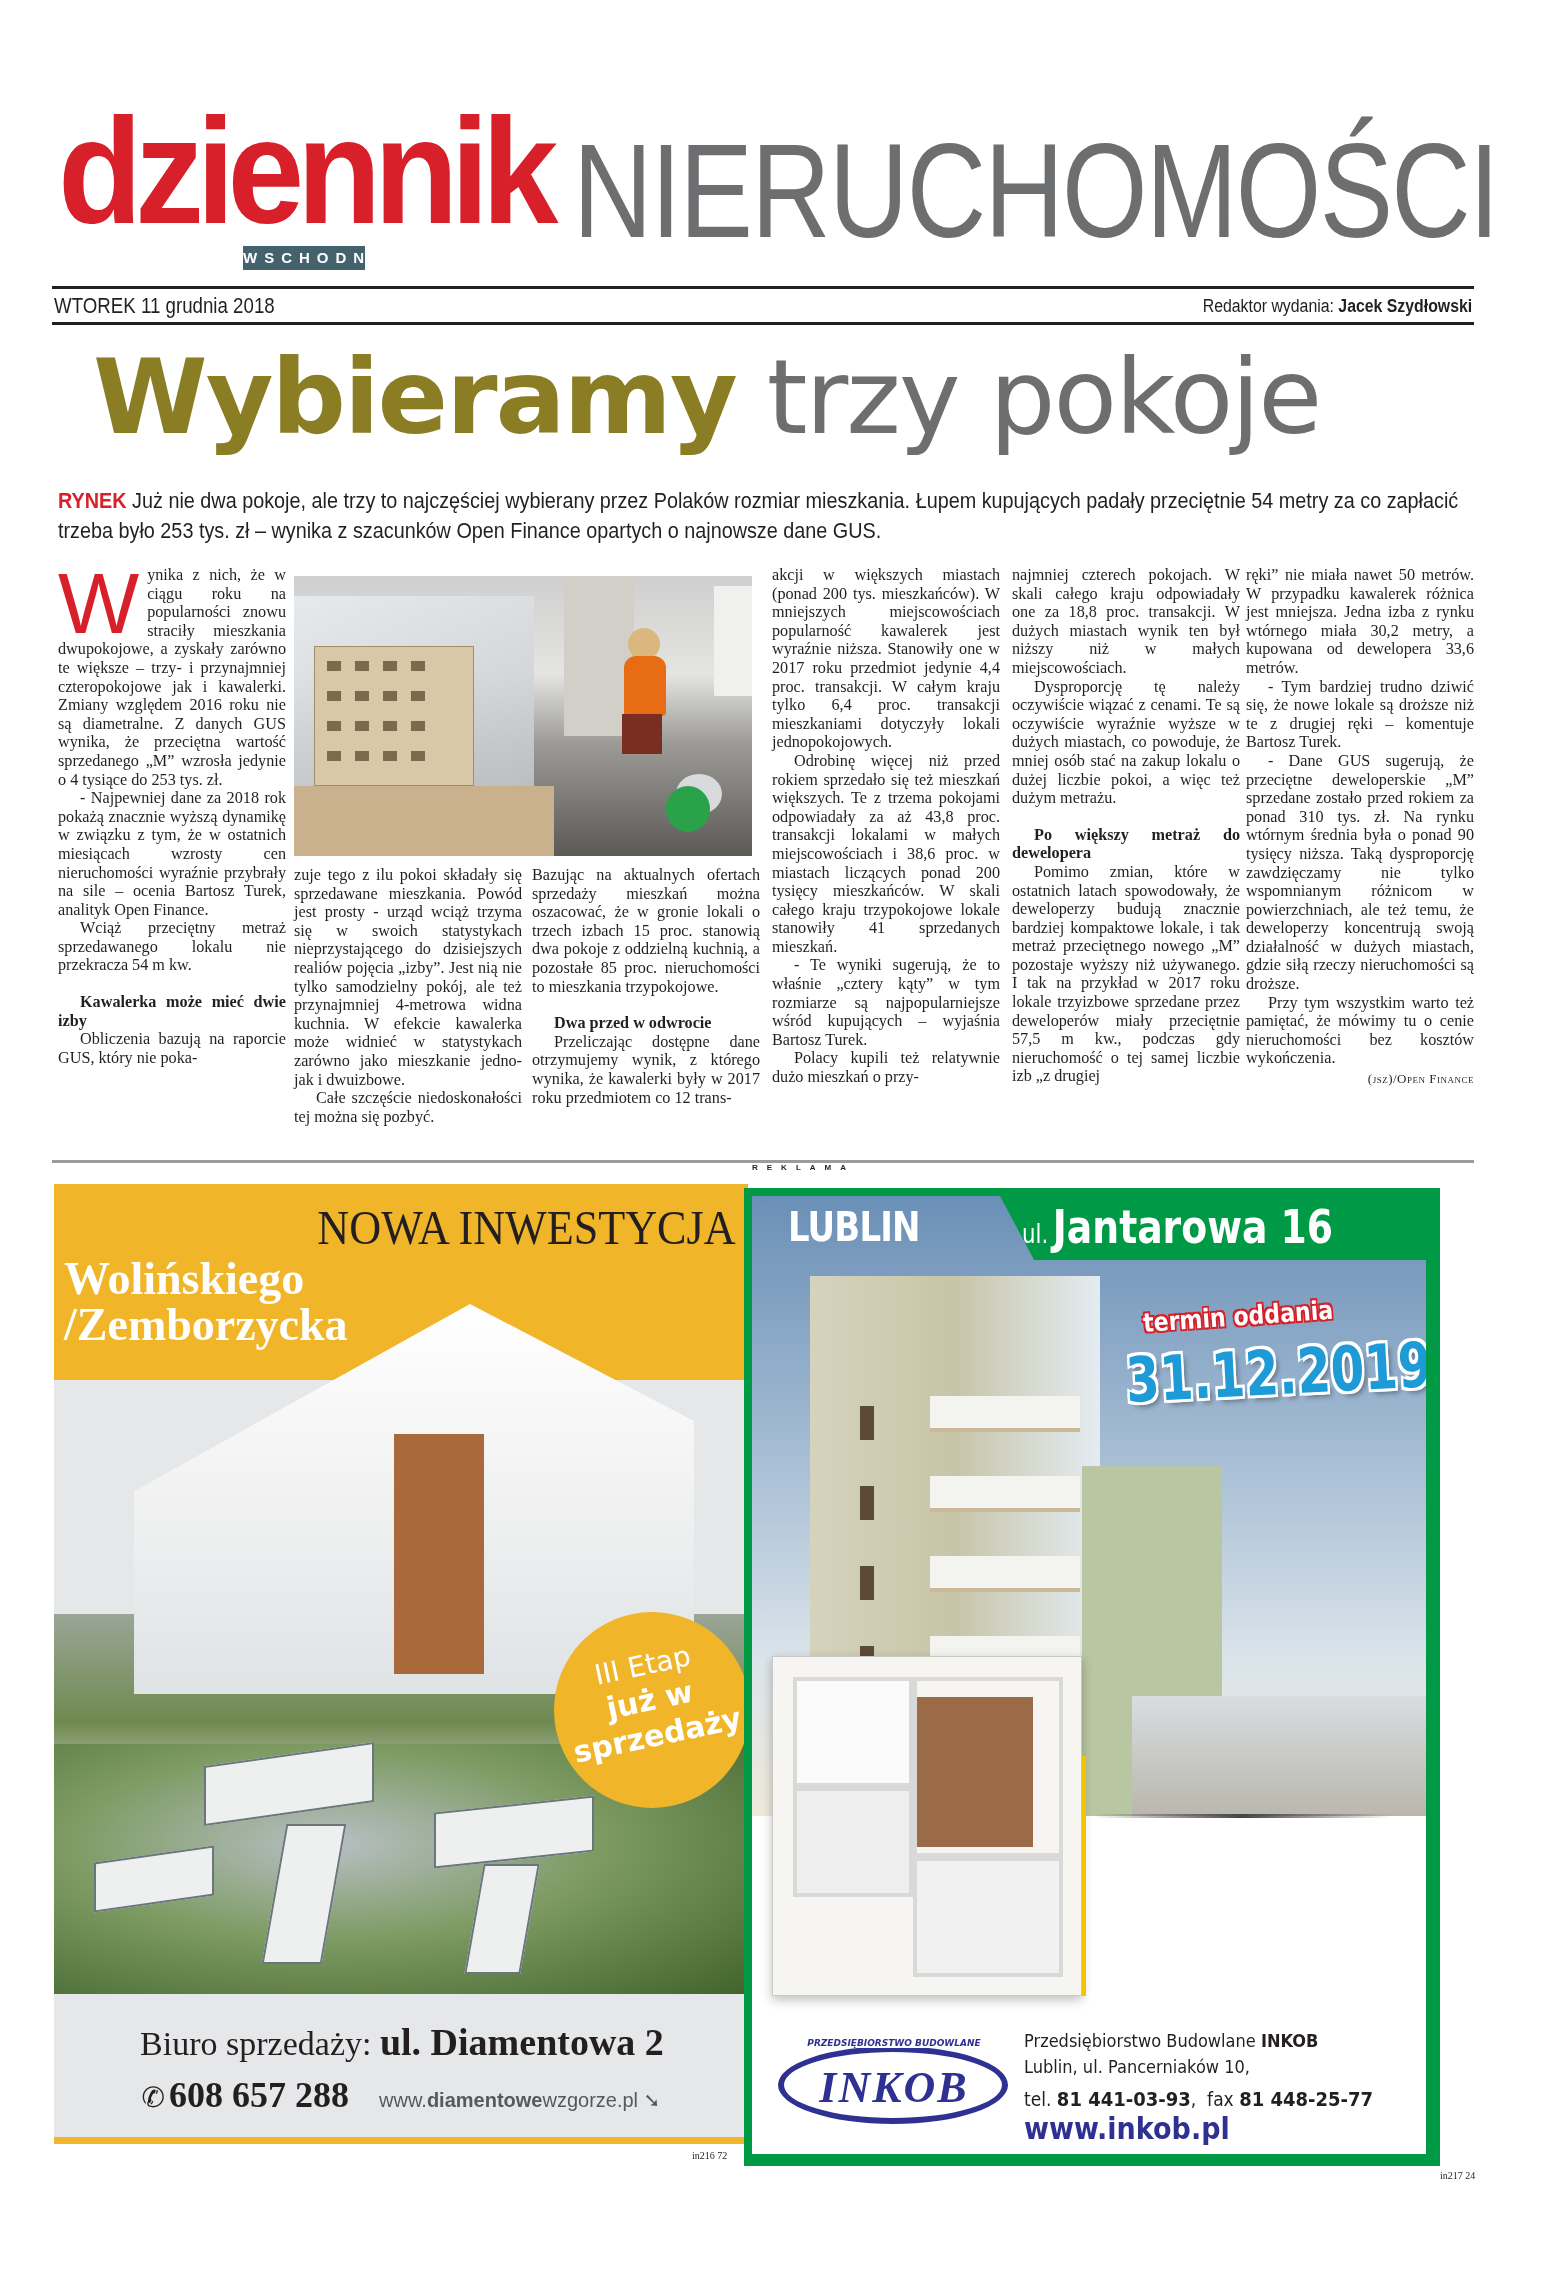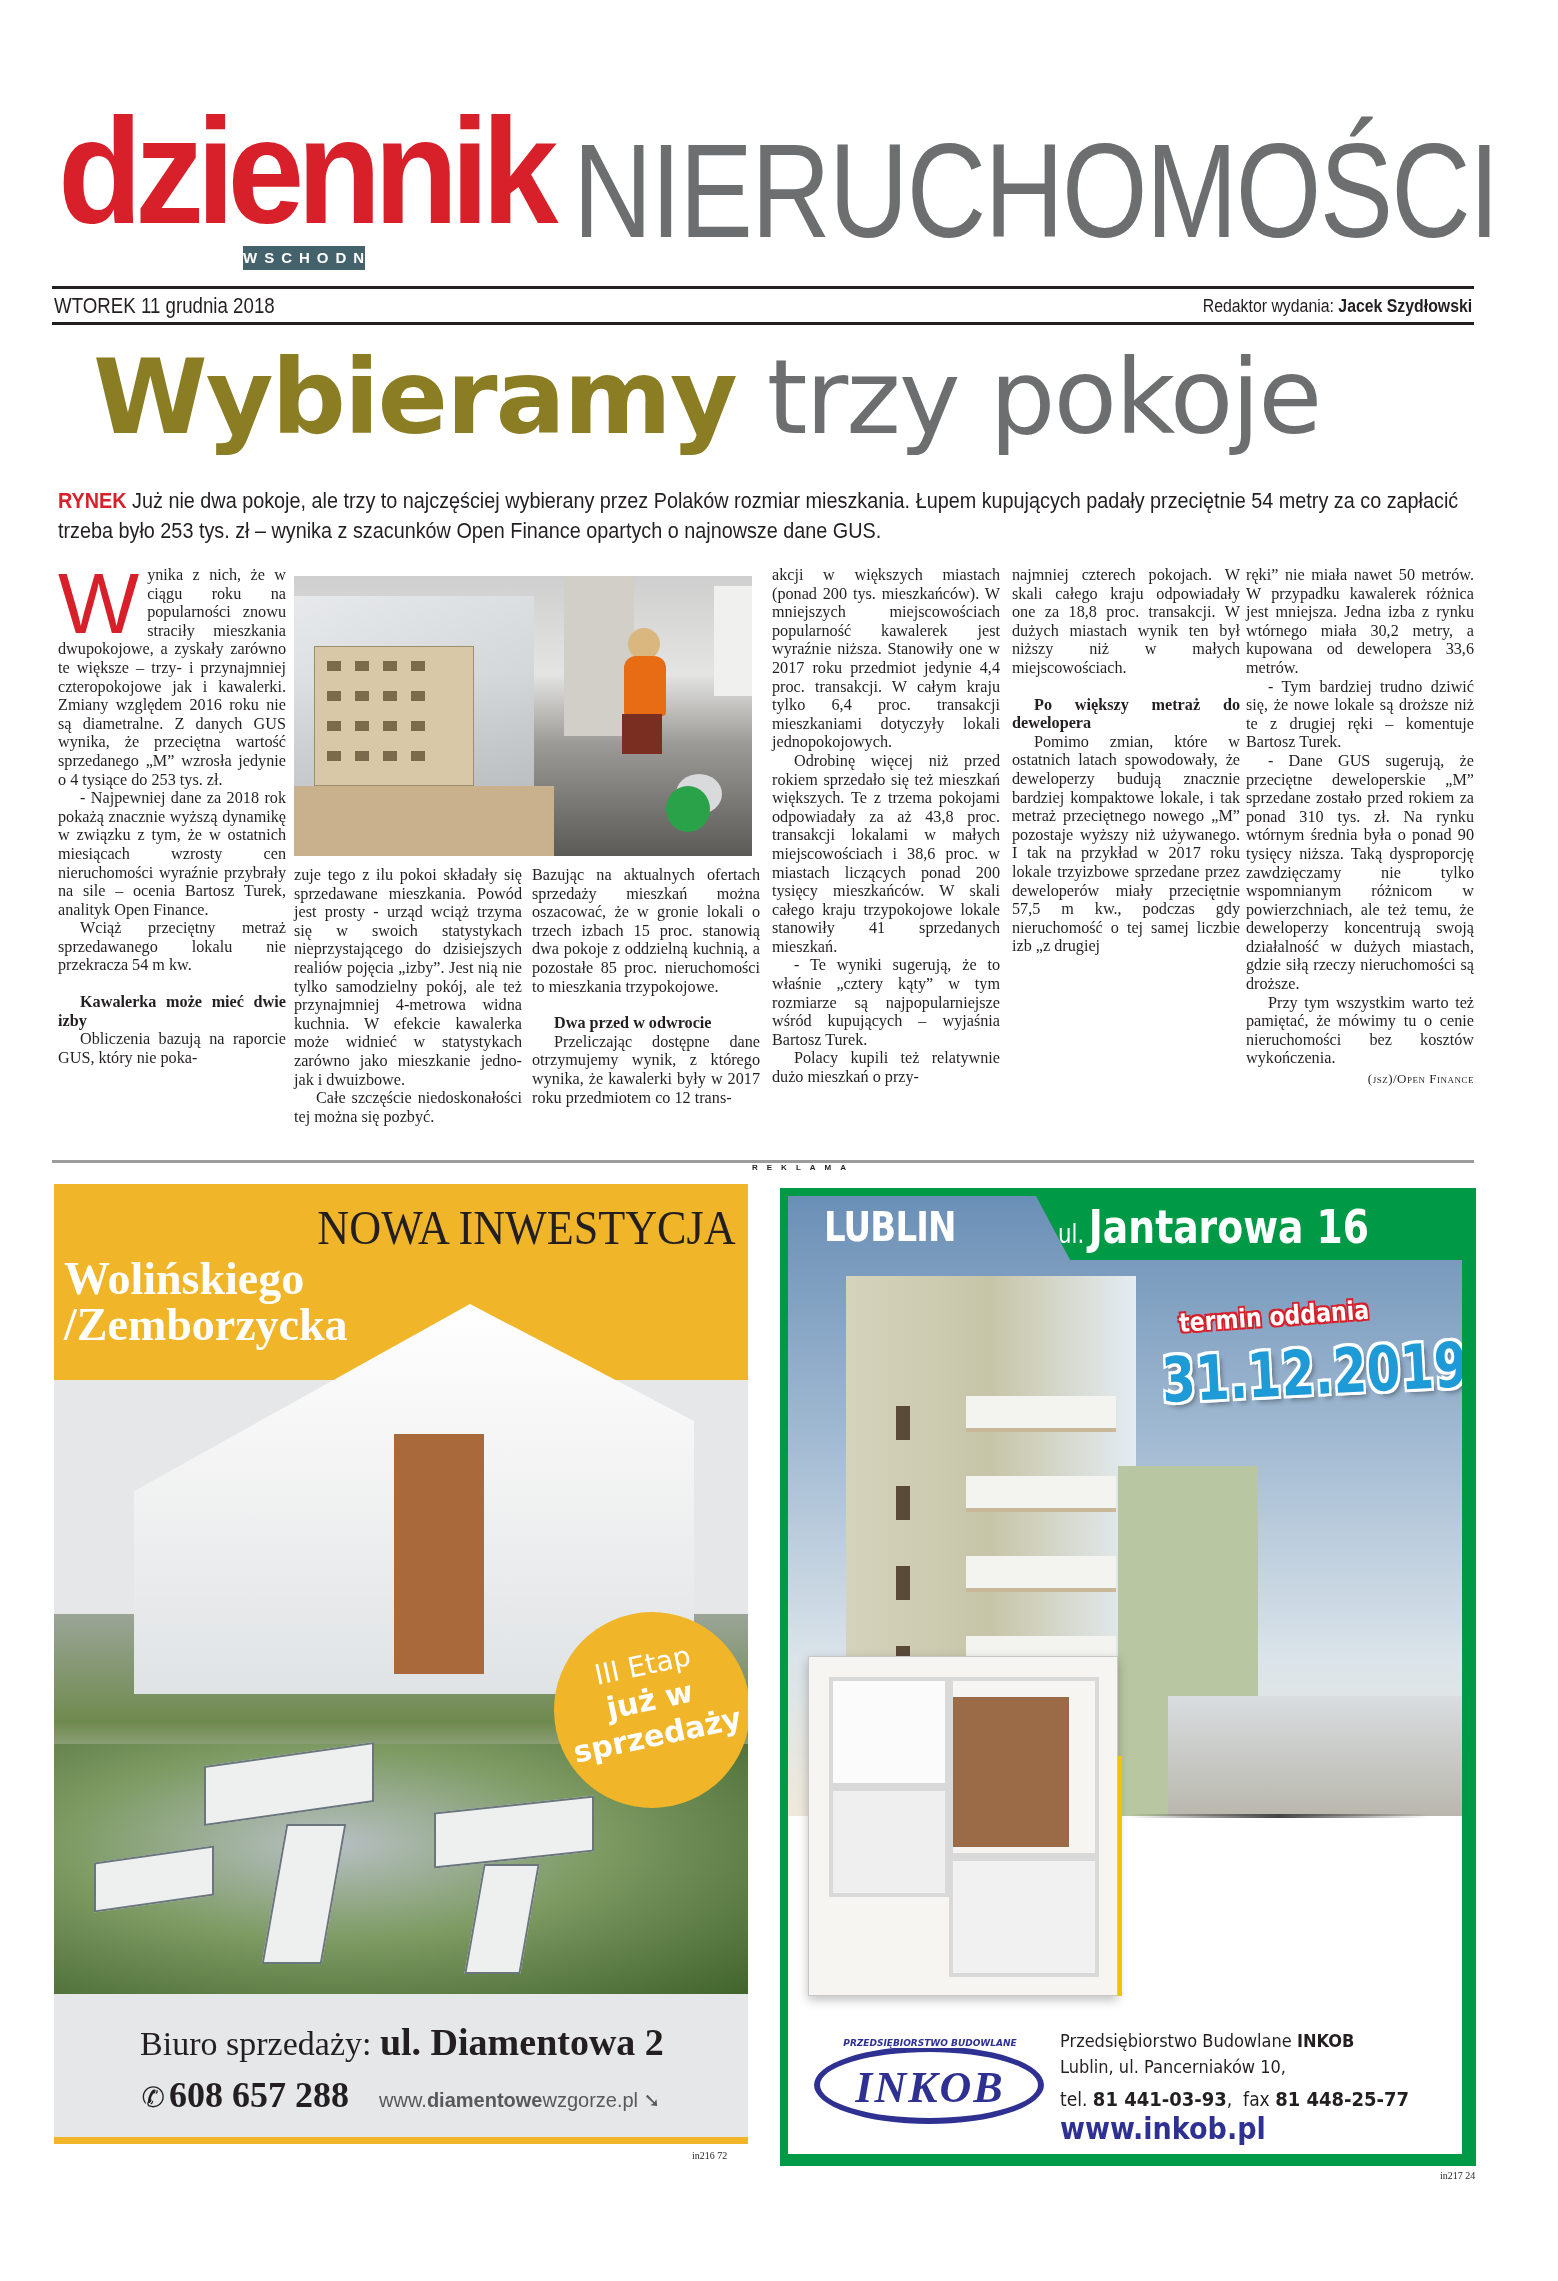--- a/index.html
+++ b/index.html
@@ -78,21 +78,21 @@
   .ad-left .office b { font-size: 38px; }
   .ad-left .contact { position: absolute; left: 0; top: 890px; width: 694px; text-align: center; white-space: nowrap; }
   .ad-left .phone { font-family: "Liberation Serif", serif; font-size: 36px; font-weight: 700; color: #231f20; margin-right: 26px; }
   .ad-left .phone-icon { font-size: 28px; font-weight: 400; margin-right: 4px; }
   .ad-left .www { font-family: "Liberation Sans", sans-serif; font-size: 20px; color: #58595b; }
   .ad-left .www b { color: #58595b; }
   .ad-left .bottom-bar { position: absolute; left: 0; top: 953px; width: 694px; height: 7px; background: #f0b529; }
   .ad-code { position: absolute; font-family: "Liberation Serif", serif; font-size: 10px; color: #231f20; }
 
   
-  .ad-right { position: absolute; left: 780px; top: 1188px; width: 696px; height: 978px; background: #009a47; }
+  .ad-right { position: absolute; left: 744px; top: 1188px; width: 696px; height: 978px; background: #009a47; }
   .ad-right .inner { position: absolute; left: 8px; top: 8px; width: 674px; height: 958px; background: #fff; overflow: hidden; }
   .ad-right .sky { position: absolute; left: 0; top: 0; width: 674px; height: 620px;
     background: linear-gradient(180deg, #6a8fb6 0%, #a3bbd3 40%, #dbe4ea 75%, #efe9da 100%); }
   .ad-right .lublin { position: absolute; left: 36px; top: 8px; font-family: "DejaVu Sans", sans-serif; font-weight: 700; font-size: 40px; color: #fff; letter-spacing: -1px; transform: scaleX(0.85); transform-origin: left top; }
   .ad-right .jan-box { position: absolute; left: 248px; top: 0; width: 426px; height: 64px; background: #009a47; clip-path: polygon(0 0, 100% 0, 100% 100%, 8% 100%); }
   .ad-right .jan { position: absolute; left: 270px; top: 4px; white-space: nowrap; color: #fff; font-family: "DejaVu Sans", sans-serif; font-weight: 700; transform: scaleX(0.82); transform-origin: left top; }
   .ad-right .jan small { font-size: 26px; font-weight: 400; }
   .ad-right .jan span { font-size: 46px; }
   .ad-right .termin { position: absolute; left: 390px; top: 112px; font-family: "DejaVu Sans", sans-serif; font-weight: 700; font-size: 26px; color: #fff;
     text-shadow: 2px 2px 0 #d7202a, -2px -2px 0 #d7202a, 2px -2px 0 #d7202a, -2px 2px 0 #d7202a; transform: rotate(-4deg) scaleX(0.85); transform-origin: left top; white-space: nowrap; }
@@ -200,20 +200,21 @@
 
 <div class="col" style="left:772px">
   <p class="noindent">akcji w większych miastach (ponad 200 tys. mieszkańców). W mniejszych miejscowościach popularność kawalerek jest wyraźnie niższa. Stanowiły one w 2017 roku przedmiot jedynie 4,4 proc. transakcji. W całym kraju tylko 6,4 proc. transakcji mieszkaniami dotyczyły lokali jednopokojowych.</p>
   <p>Odrobinę więcej niż przed rokiem sprzedało się też mieszkań większych. Te z trzema pokojami odpowiadały za aż 43,8 proc. transakcji lokalami w małych miejscowościach i 38,6 proc. w miastach liczących ponad 200 tysięcy mieszkańców. W skali całego kraju trzypokojowe lokale stanowiły 41 sprzedanych mieszkań.</p>
   <p>- Te wyniki sugerują, że to właśnie „cztery kąty” w tym rozmiarze są najpopularniejsze wśród kupujących – wyjaśnia Bartosz Turek.</p>
   <p>Polacy kupili też relatywnie dużo mieszkań o przy-</p>
 </div>
 
 <div class="col" style="left:1012px">
   <p class="noindent">najmniej czterech pokojach. W skali całego kraju odpowiadały one za 18,8 proc. transakcji. W dużych miastach wynik ten był niższy niż w małych miejscowościach.</p>
+  <p>Dysproporcję tę należy oczywiście wiązać z cenami. Te są oczywiście wyraźnie wyższe w dużych miastach, co powoduje, że mniej osób stać na zakup lokalu o dużej liczbie pokoi, a więc też dużym metrażu.</p>
   <p class="subhead">Po większy metraż do dewelopera</p>
   <p>Pomimo zmian, które w ostatnich latach spowodowały, że deweloperzy budują znacznie bardziej kompaktowe lokale, i tak metraż przeciętnego nowego „M” pozostaje wyższy niż używanego. I tak na przykład w 2017 roku lokale trzyizbowe sprzedane przez deweloperów miały przeciętnie 57,5 m kw., podczas gdy nieruchomość o tej samej liczbie izb „z drugiej</p>
 </div>
 
 <div class="col" style="left:1246px">
   <p class="noindent">ręki” nie miała nawet 50 metrów. W przypadku kawalerek różnica jest mniejsza. Jedna izba z rynku wtórnego miała 30,2 metry, a kupowana od dewelopera 33,6 metrów.</p>
   <p>- Tym bardziej trudno dziwić się, że nowe lokale są droższe niż te z drugiej ręki – komentuje Bartosz Turek.</p>
   <p>- Dane GUS sugerują, że przeciętne deweloperskie „M” sprzedane zostało przed rokiem za ponad 310 tys. zł. Na rynku wtórnym średnia była o ponad 90 tysięcy niższa. Taką dysproporcję zawdzięczamy nie tylko wspomnianym różnicom w powierzchniach, ale też temu, że deweloperzy koncentrują swoją działalność w dużych miastach, gdzie siłą rzeczy nieruchomości są droższe.</p>
   <p>Przy tym wszystkim warto też pamiętać, że mówimy tu o cenie nieruchomości bez kosztów wykończenia.</p>
   <div class="byline">(jsz)/Open Finance</div>

